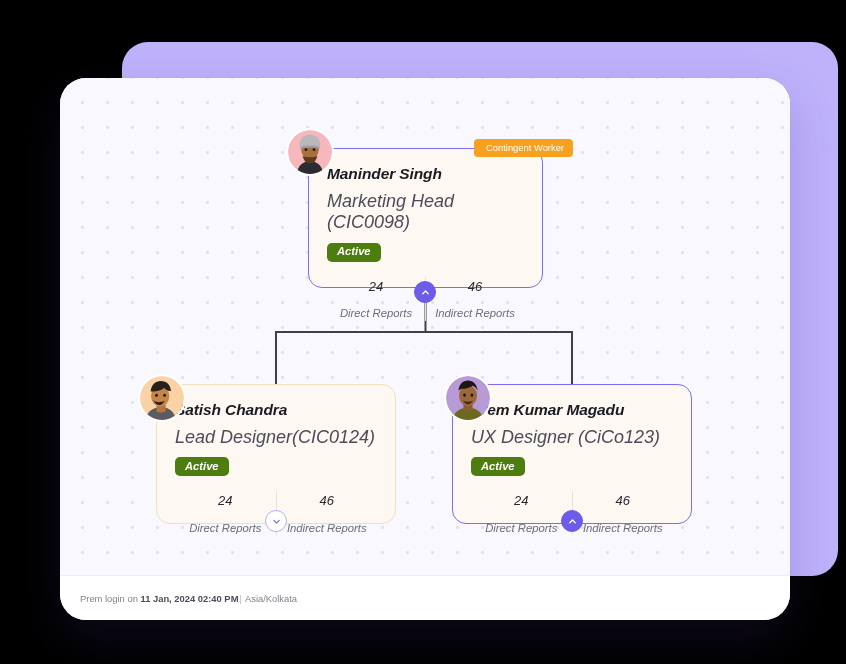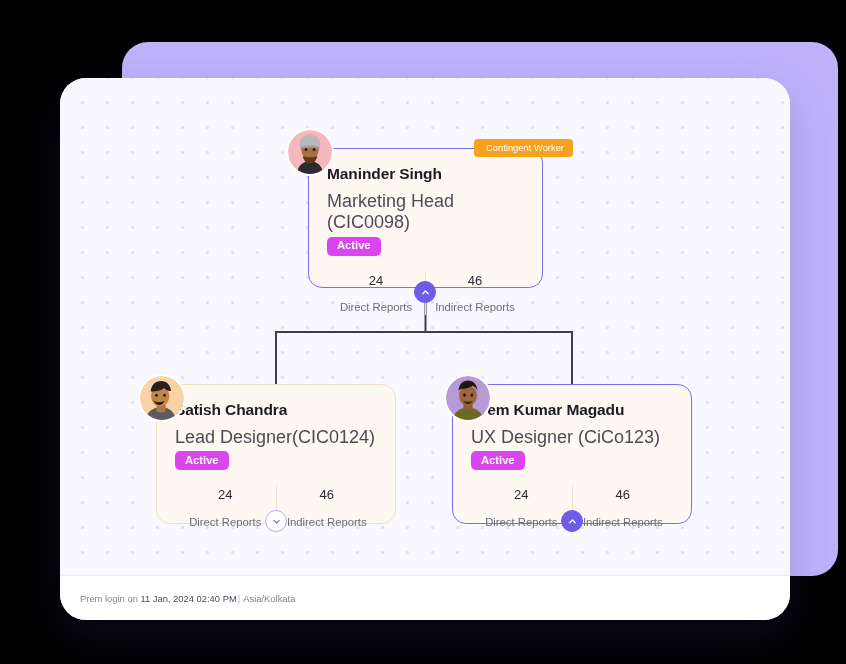--- a/index.html
+++ b/index.html
@@ -69,42 +69,43 @@
   .node-card {
     position: absolute;
     background: #fdf8f1;
     border-radius: 14px;
     border: 1.6px solid #7c6ef2;
   }
   .node-card.tan-border { border-color: #f0e0bd; }
 
   .card-body {
     padding: 16px 18px 0 18px;
+    font-style: italic;
   }
 
   .node-name {
     font-size: 15.5px;
     font-weight: bold;
     color: #1b1b25;
     letter-spacing: -0.1px;
     line-height: 1.2;
   }
   .node-role {
     margin-top: 7px;
     font-size: 18px;
     color: #4c4c5a;
     line-height: 1.2;
   }
 
   .status-badge {
     display: inline-block;
-    margin-top: 3px;
+    margin-top: 9px;
     padding: 3.5px 10px 4.5px 10px;
     border-radius: 5px;
-    background: #d946ef;
+    background: #4d7c0f;
     color: #ffffff;
     font-size: 11.2px;
     font-weight: bold;
     line-height: 1;
   }
 
   .contingent-badge {
     position: absolute;
     top: -10px;
     right: -31px;
@@ -200,21 +201,21 @@
     font-size: 7.4px;
     color: #9a9aab;
     line-height: 1.3;
     margin-top: 2px;
   }
   #login-info {
     font-size: 9.4px;
     color: #82828f;
     white-space: nowrap;
   }
-  #login-info .lastlogin-strong { color: #4b4b59; font-weight: normal; text-align: right; }
+  #login-info .lastlogin-strong { color: #4b4b59; font-weight: bold; text-align: right; }
   #login-info .tz-sep { color: #b5b5c2; margin: 0 1px; }
 </style>
 </head>
 <body>
 
 <div id="stage">
 
   <div id="backdrop-card"></div>
 
   <div id="main-panel">

